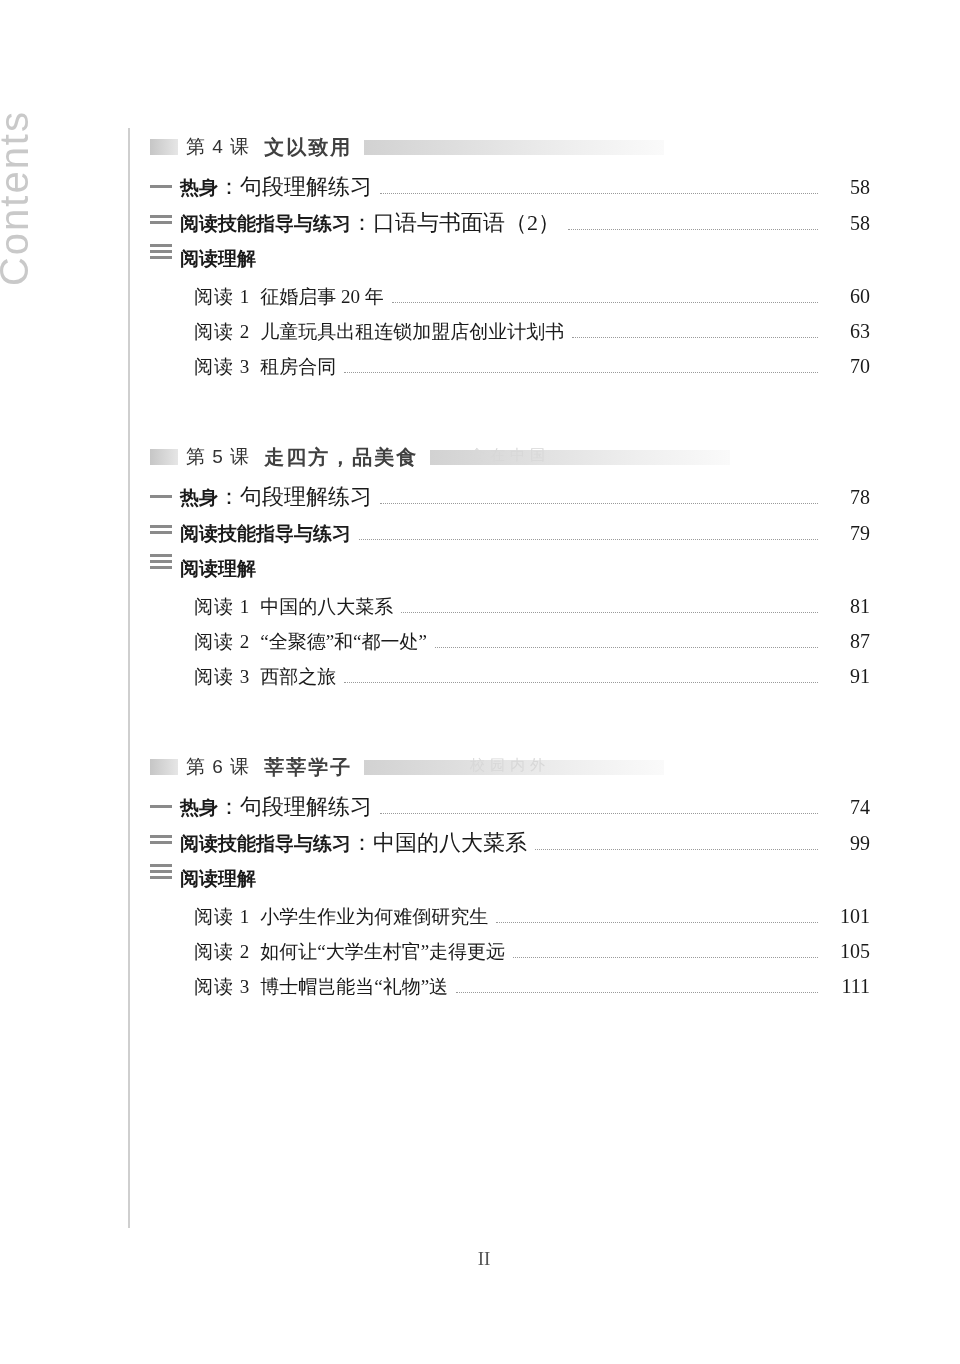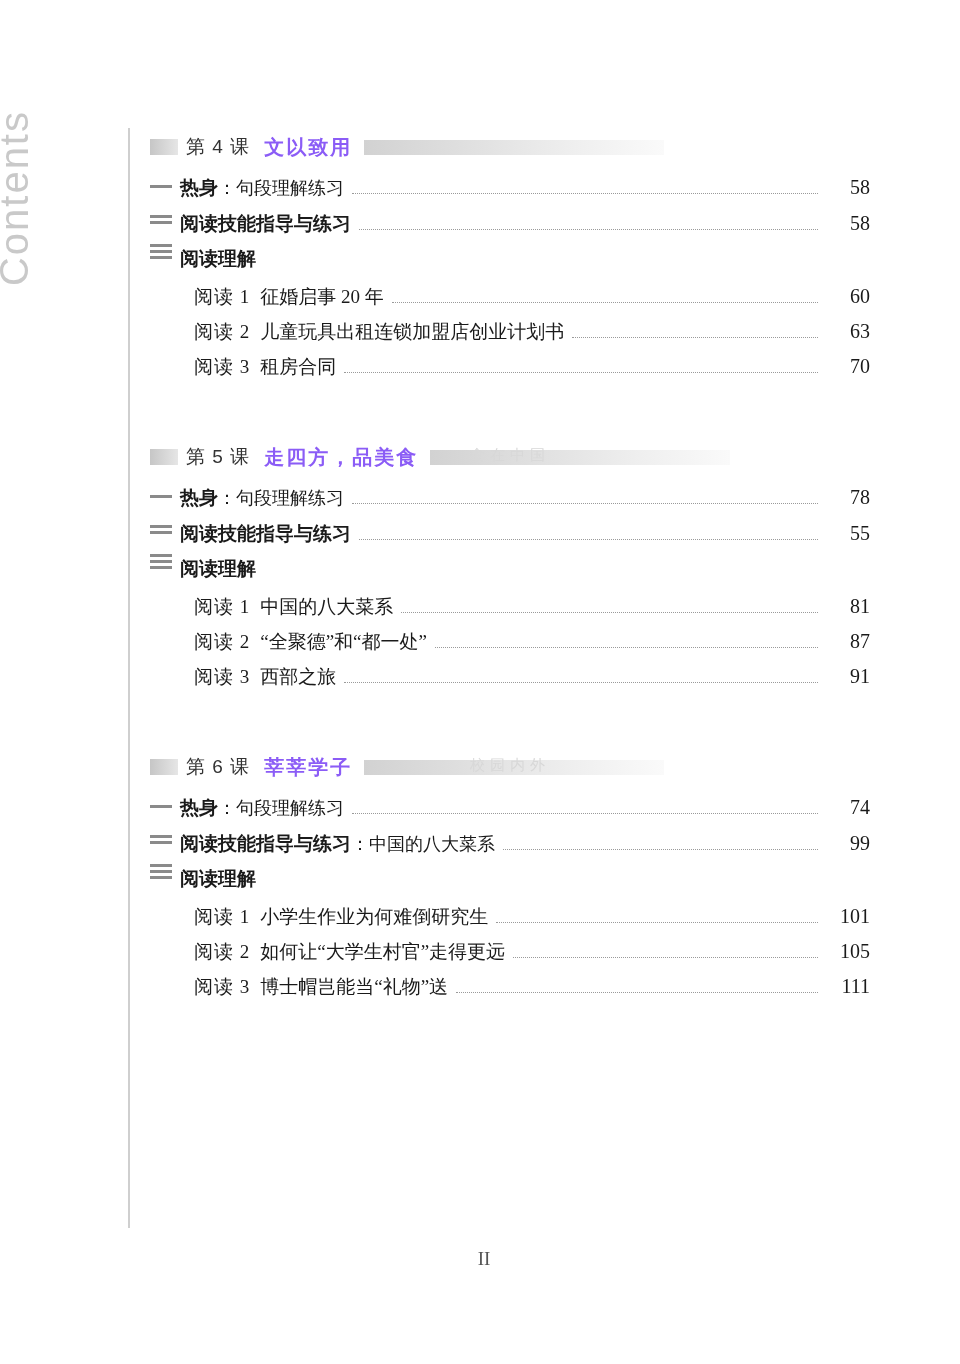--- a/index.html
+++ b/index.html
@@ -73,21 +73,21 @@
     font-size: 19px;
     color: #333;
     letter-spacing: 1px;
     margin-right: 14px;
     white-space: nowrap;
   }
   .lesson-title {
     font-family: "Liberation Sans", sans-serif;
     font-weight: bold;
     font-size: 20px;
-    color: #8b5cf6;
+    color: #404040;
     letter-spacing: 2px;
     white-space: nowrap;
   }
   .head-tail {
     flex: 1;
     height: 15px;
     margin-left: 12px;
     background: linear-gradient(to right, #d2d2d2 0%, #e2e2e2 40%, #efefef 70%, #fafafa 100%);
     max-width: 300px;
   }
@@ -126,21 +126,21 @@
   .marker.m1 i:nth-child(n+2) { display: none; }
   .marker.m2 i:nth-child(n+3) { display: none; }
   .sec-label {
     font-weight: bold;
     font-family: "Liberation Sans", "DejaVu Sans", sans-serif;
     white-space: nowrap;
     font-size: 19px;
   }
   .sec-rest {
     white-space: nowrap;
-    font-size: 18px;
+    font-size: 22px;
     font-family: Liberation Serif, serif;
   }
   .dots {
     flex: 1;
     border-bottom: 1.5px dotted #9a9a9a;
     margin: 0 8px 6px 8px;
     min-width: 12px;
   }
   .pageno {
     font-family: "Liberation Serif", serif;
@@ -209,20 +209,21 @@
         <span class="dots"></span>
         <span class="pageno">58</span>
       </div>
 
       <div class="sec-row">
         <span class="marker m2">
             <i></i>
             <i></i>
           </span>
         <span class="sec-label">阅读技能指导与练习</span>
+        <span class="sec-rest">：口语与书面语（2）</span>
         <span class="dots"></span>
         <span class="pageno">58</span>
       </div>
 
       <div class="sec-row">
         <span class="marker">
             <i></i>
             <i></i>
             <i></i>
           </span>
@@ -270,21 +271,21 @@
         <span class="pageno">78</span>
       </div>
 
       <div class="sec-row">
         <span class="marker m2">
             <i></i>
             <i></i>
           </span>
         <span class="sec-label">阅读技能指导与练习</span>
         <span class="dots"></span>
-        <span class="pageno">55</span>
+        <span class="pageno">79</span>
       </div>
 
       <div class="sec-row">
         <span class="marker">
             <i></i>
             <i></i>
             <i></i>
           </span>
         <span class="sec-label">阅读理解</span>
         <span class="no-dots"></span>

